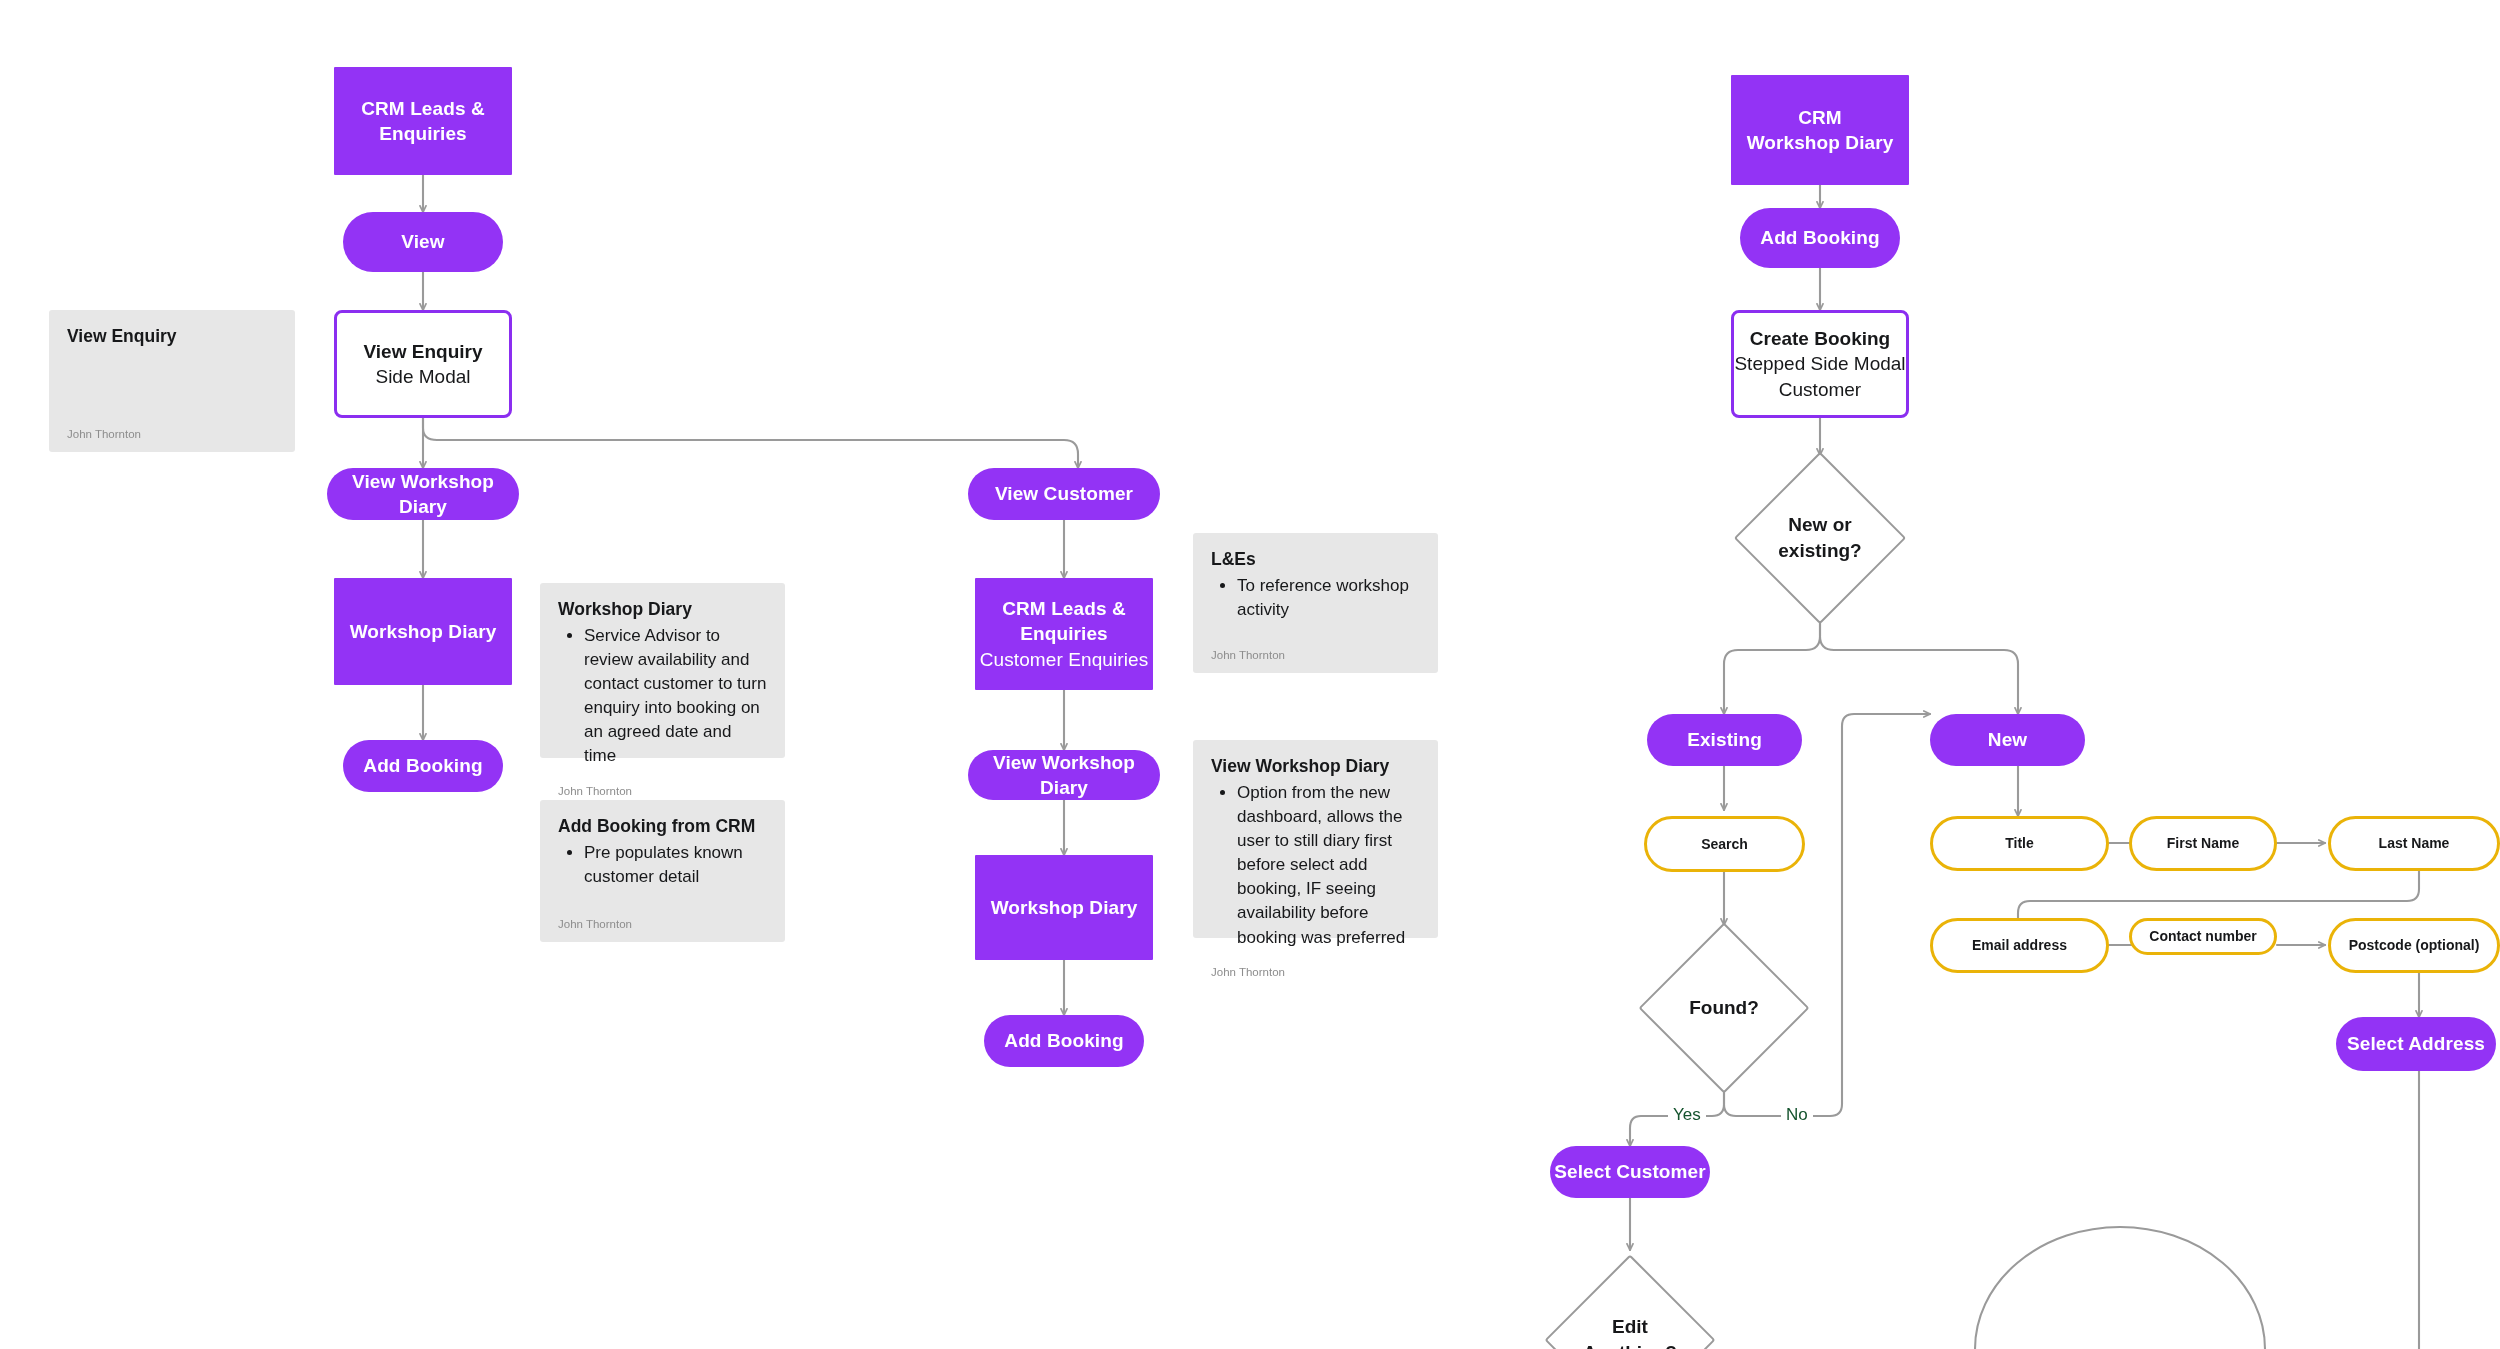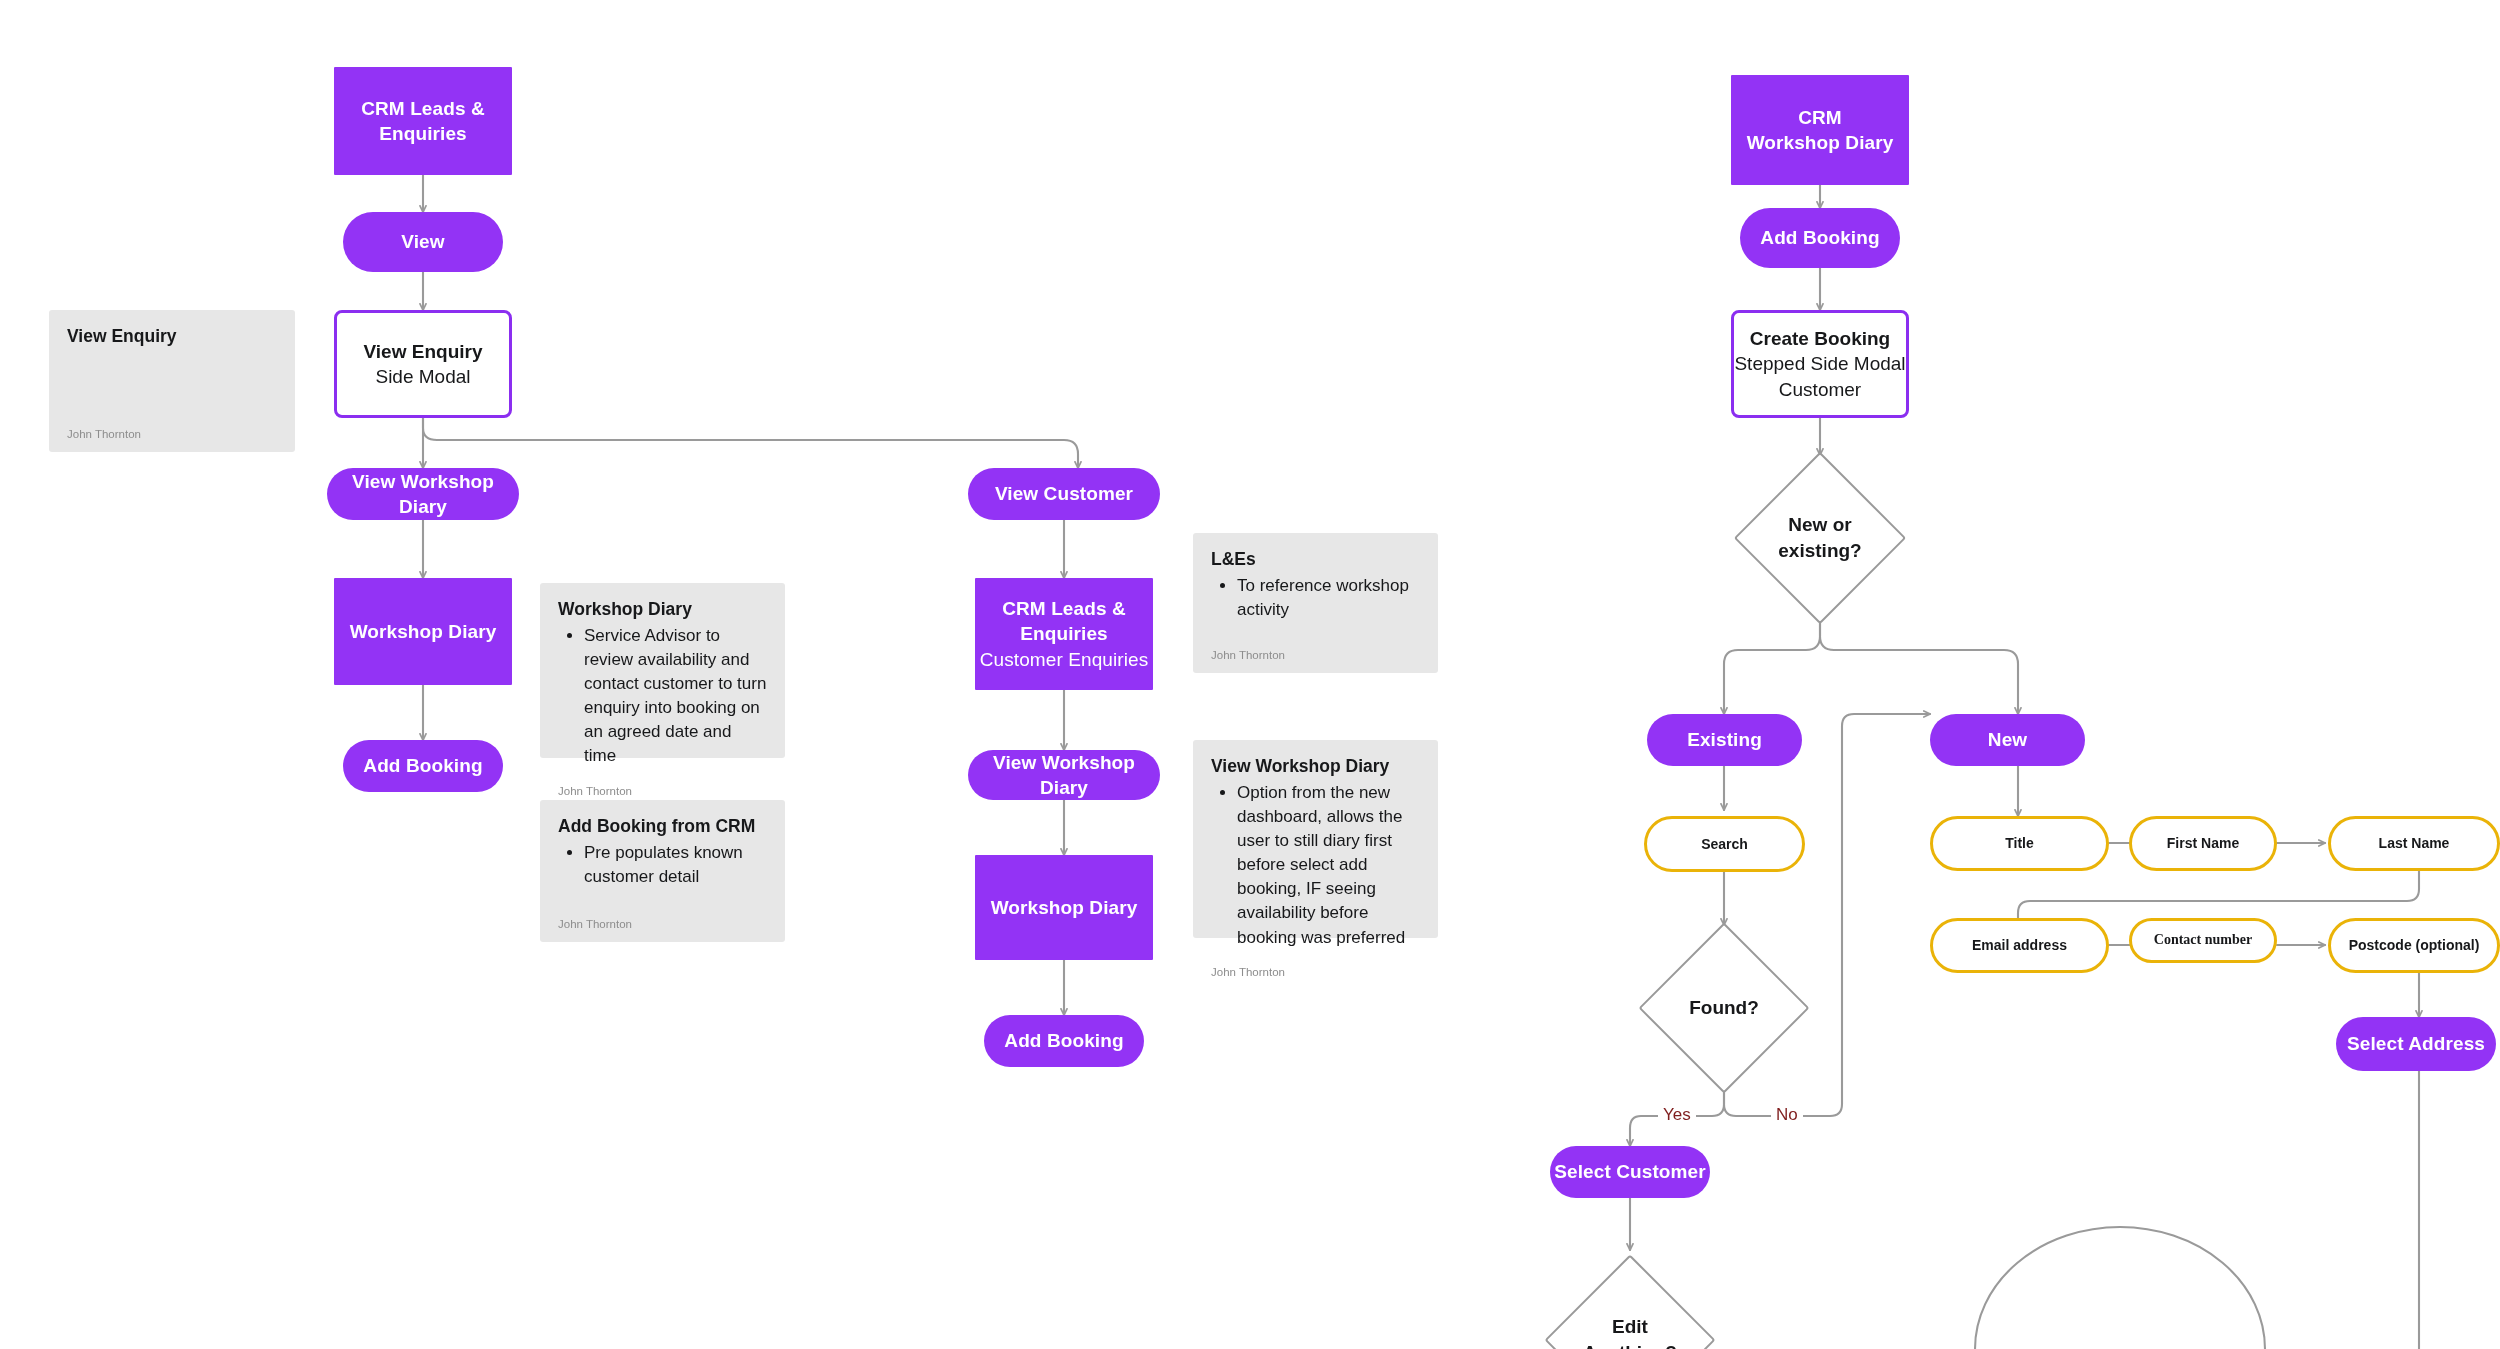--- a/index.html
+++ b/index.html
@@ -62,22 +62,22 @@
     display:flex;flex-direction:column;
   }
   .note .note-title{font-weight:bold;font-size:17.5px;margin-bottom:2px;}
   .note ul{margin:0;padding-left:26px;}
   .note li{margin:0;}
   .note .note-author{
     margin-top:auto;padding-top:14px;color:#8d8d8d;font-size:11.5px;font-weight:normal;
   }
 
   .edge-label{
-    position:absolute;font-size:17px;color:#7f1d1d;background:#ffffff;
-    padding:0 5px;line-height:1;
+    position:absolute;font-size:17px;color:#14532d;background:#ffffff;
+    padding:0 5px;line-height:1;margin-left:10px;
   }
 </style>
 </head>
 <body>
 
 <div id="canvas">
 
   <svg class="edges" viewBox="0 0 2500 1349">
     <defs>
       <marker id="arw" markerWidth="10" markerHeight="10" refX="7.2" refY="4" orient="auto" markerUnits="userSpaceOnUse">
@@ -237,21 +237,21 @@
   <div class="node n-pill-outline" style="left:2129px;top:816px;width:148px;height:55px;">
     <span>First Name</span>
   </div>
   <div class="node n-pill-outline" style="left:2328px;top:816px;width:172px;height:55px;">
     <span>Last Name</span>
   </div>
 
   <div class="node n-pill-outline" style="left:1930px;top:918px;width:179px;height:55px;">
     <span>Email address</span>
   </div>
-  <div class="node n-pill-outline" style="left:2129px;top:918px;width:148px;height:45px;font-family:Liberation Serif, serif;">
+  <div class="node n-pill-outline" style="left:2129px;top:918px;width:148px;height:37px;">
     <span>Contact number</span>
   </div>
   <div class="node n-pill-outline" style="left:2328px;top:918px;width:172px;height:55px;">
     <span>Postcode (optional)</span>
   </div>
 
   <div class="node n-pill-solid" style="left:2336px;top:1017px;width:160px;height:54px;">
     <span class="n-title">Select Address</span>
   </div>
 

